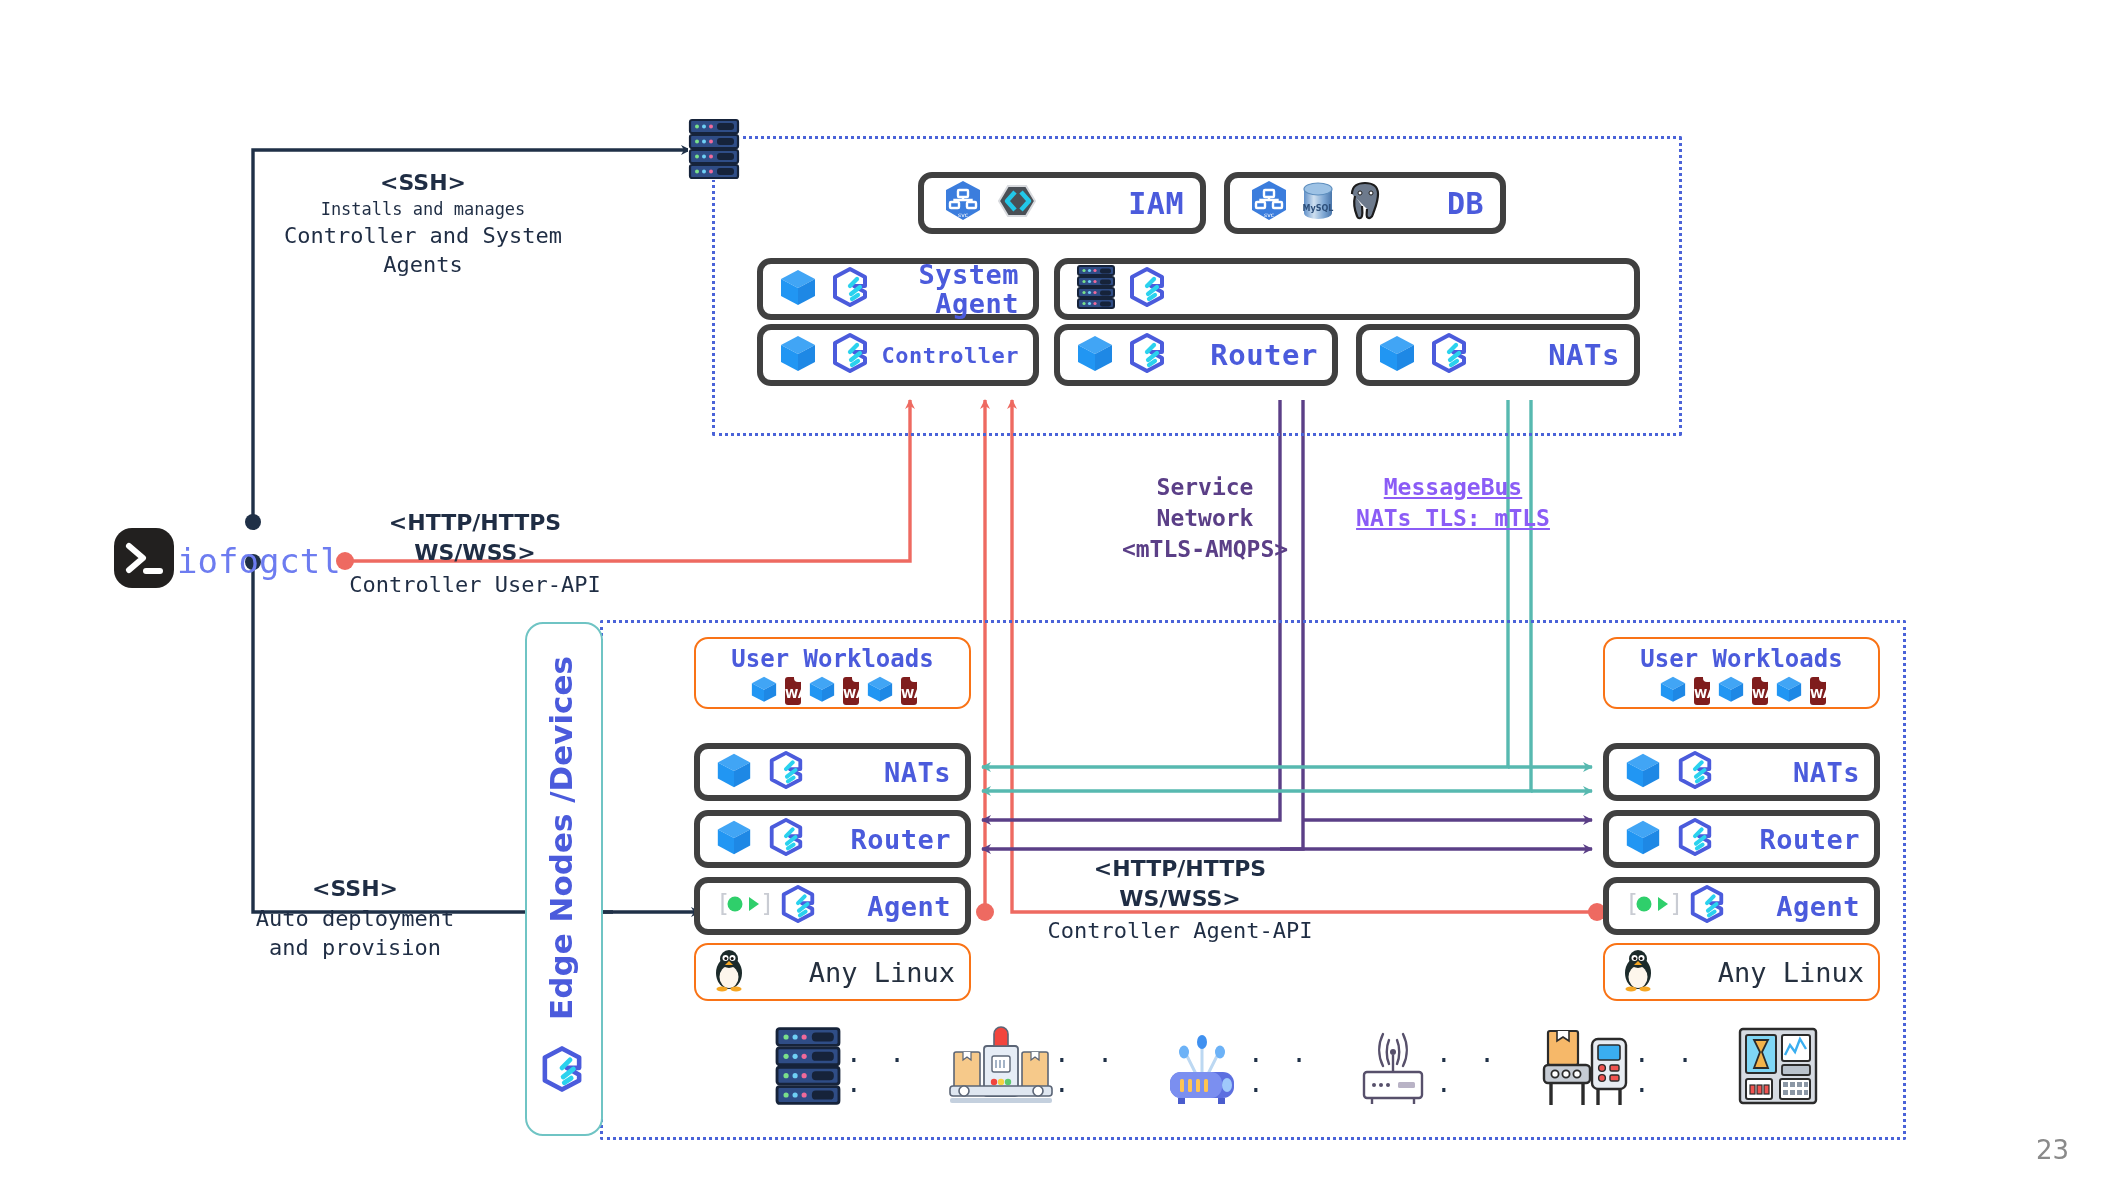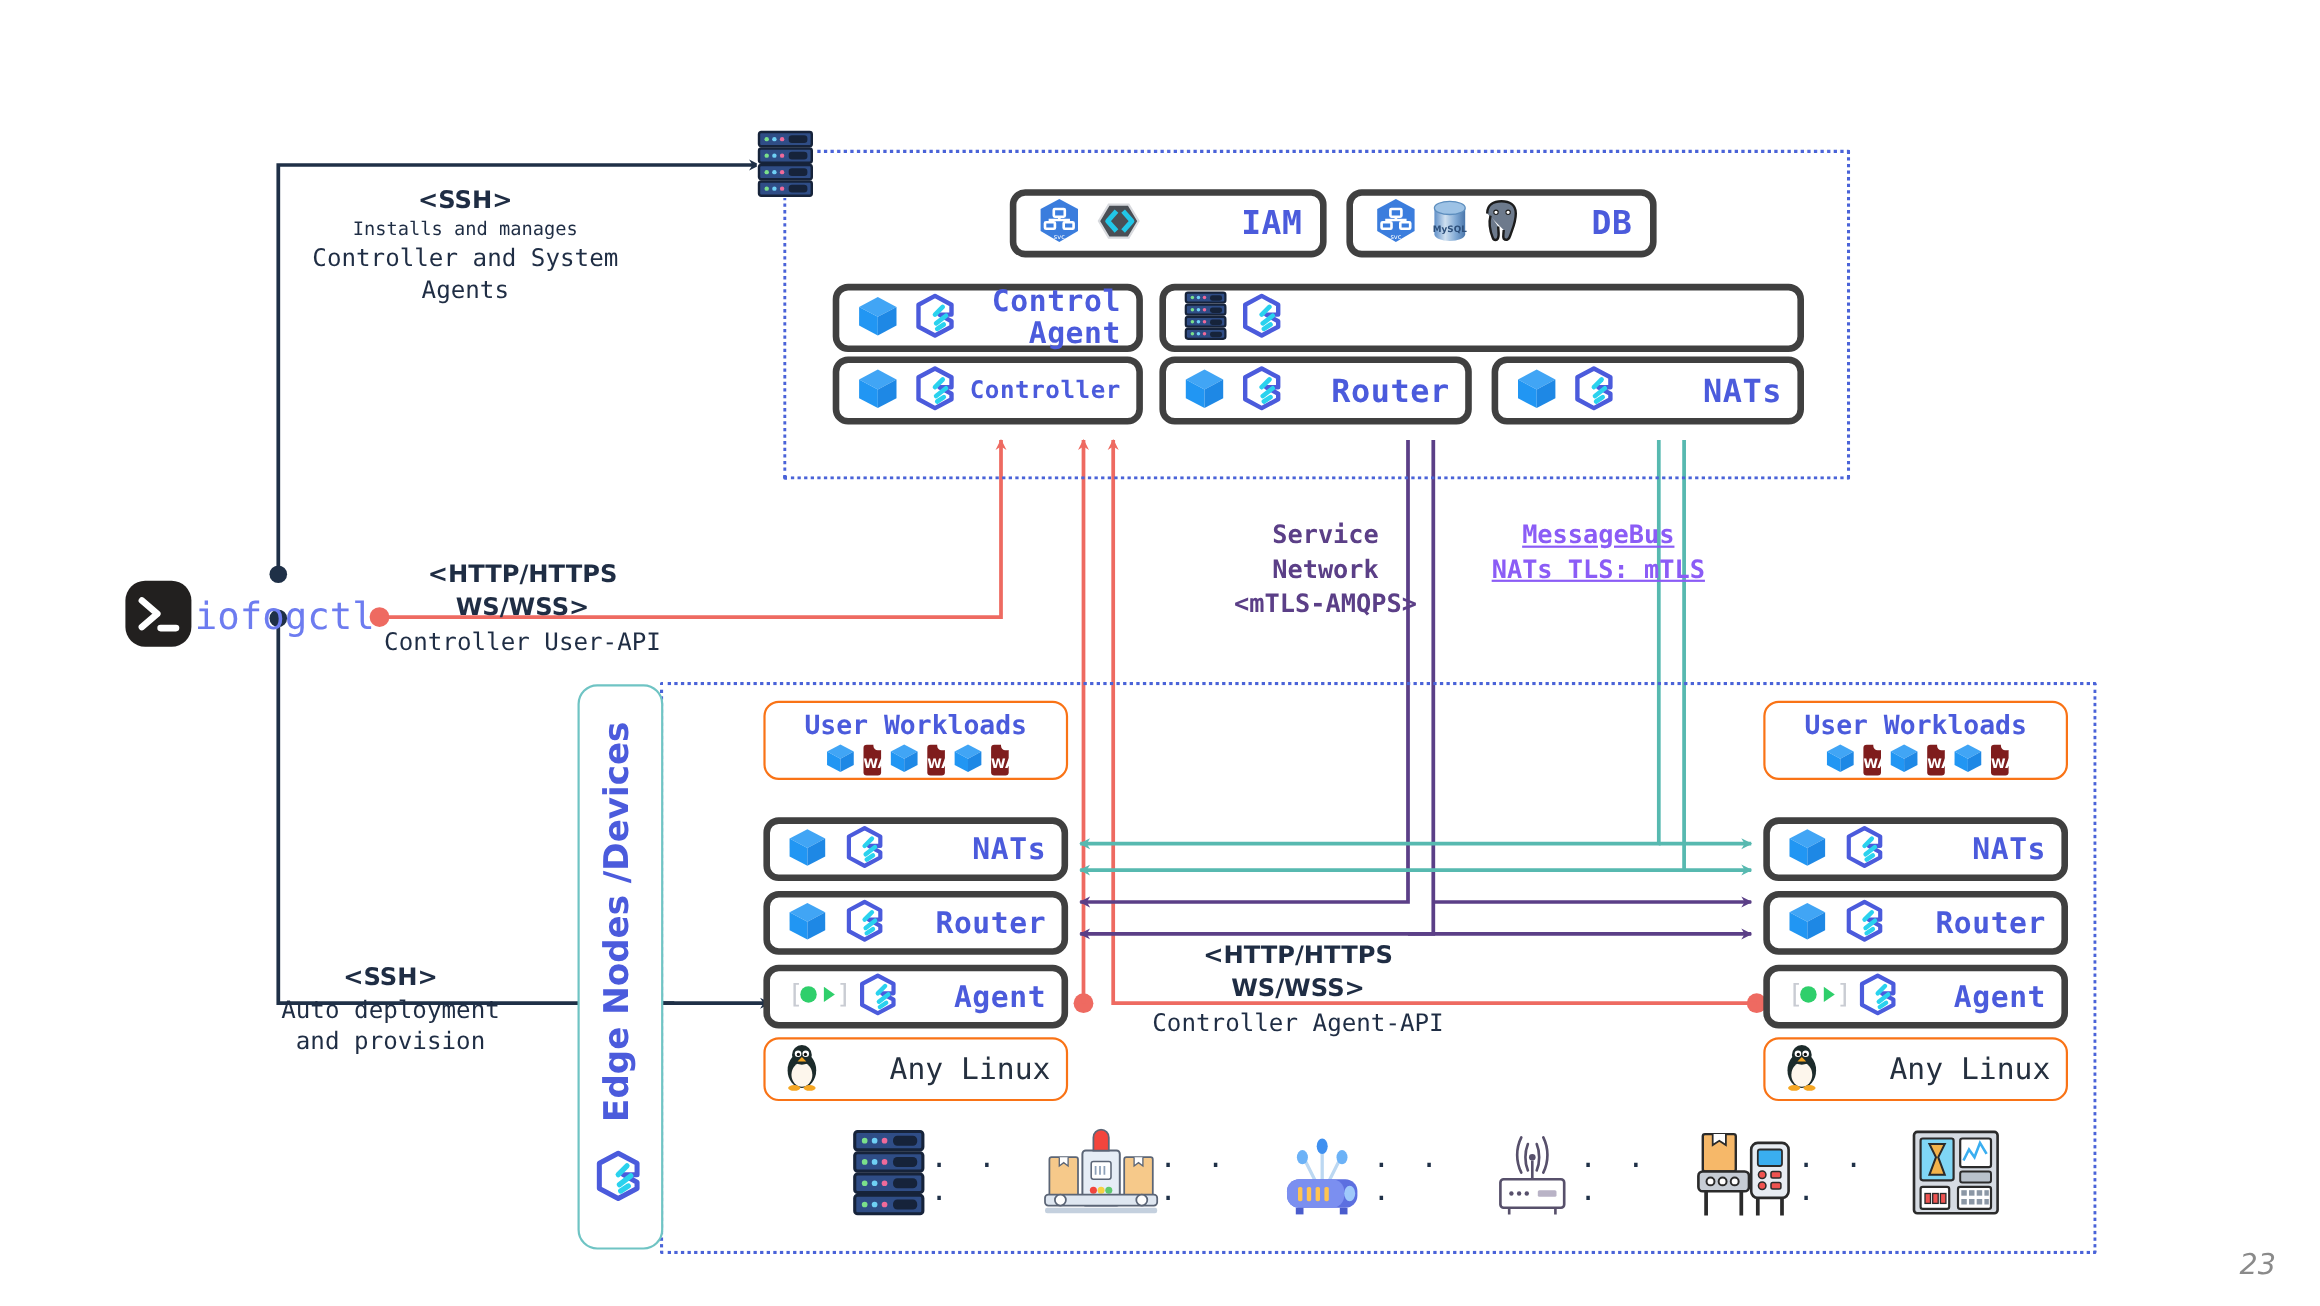--- a/index.html
+++ b/index.html
@@ -23,21 +23,21 @@
 
   
   .tlabel{position:absolute;text-align:center;color:#1f2d44;line-height:1.35;}
   .tlabel .hd{font-family:"DejaVu Sans",sans-serif;font-weight:bold;}
   .tlabel .bd{font-family:"DejaVu Sans Mono",monospace;}
 
   .vlabel{position:absolute;transform-origin:center center;
           font-family:"DejaVu Sans",sans-serif;font-weight:bold;color:#4b5bdc;}
 
   .pagenum{position:absolute;right:40px;bottom:22px;color:#8a8a8a;
-           font-family:"DejaVu Sans",sans-serif;font-size:26px;font-style:italic;}
+           font-family:"DejaVu Sans",sans-serif;font-size:26px;}
 
   .iofogctl-txt{position:absolute;color:#6d7cf0;font-size:34px;
                 font-family:"DejaVu Sans Mono",monospace;}
 
   
   .wa{display:inline-block;width:16px;height:28px;background:#7f1d1d;
       position:relative;border-radius:3px;color:#fff;font-size:12px;
       font-weight:bold;font-family:"DejaVu Sans",sans-serif;
       text-align:center;line-height:34px;}
   .wa:before{content:"";position:absolute;left:9px;top:-1px;width:10px;height:6px;
@@ -224,21 +224,21 @@
       <svg width="42" height="42" viewBox="0 0 42 42">
         <path d="M21,3 L36,11 L36,20 L25,20 L36,26 L36,31 L21,39 L6,31 L6,11 Z" fill="none" stroke="#4b5bdc" stroke-width="4" stroke-linejoin="round"></path>
         <g stroke="#2ad2ee" stroke-width="4.2" stroke-linecap="round">
           <line x1="28" y1="13" x2="21" y2="20"></line>
           <line x1="31" y1="21" x2="22" y2="28"></line>
           <line x1="29" y1="29" x2="23" y2="33"></line>
         </g>
       </svg>
     </span>
     <span class="lbl" style="margin-left:auto;font-size:27px;text-align:right;line-height:1.08;">
-      <span style="display:block;">Control</span>
+      <span style="display:block;">System</span>
       <span style="display:block;">Agent</span>
     </span>
   </div>
 
   <div class="card blue" style="left:1054px;top:258px;width:586px;height:62px;padding:0 16px;">
     <span class="ico">
       <svg width="40" height="46" viewBox="0 0 40 46">
         <g stroke="#16233a" stroke-width="2" fill="#2f4d86">
           <rect x="2" y="2" width="36" height="9" rx="2"></rect>
           <rect x="2" y="13" width="36" height="9" rx="2"></rect>

